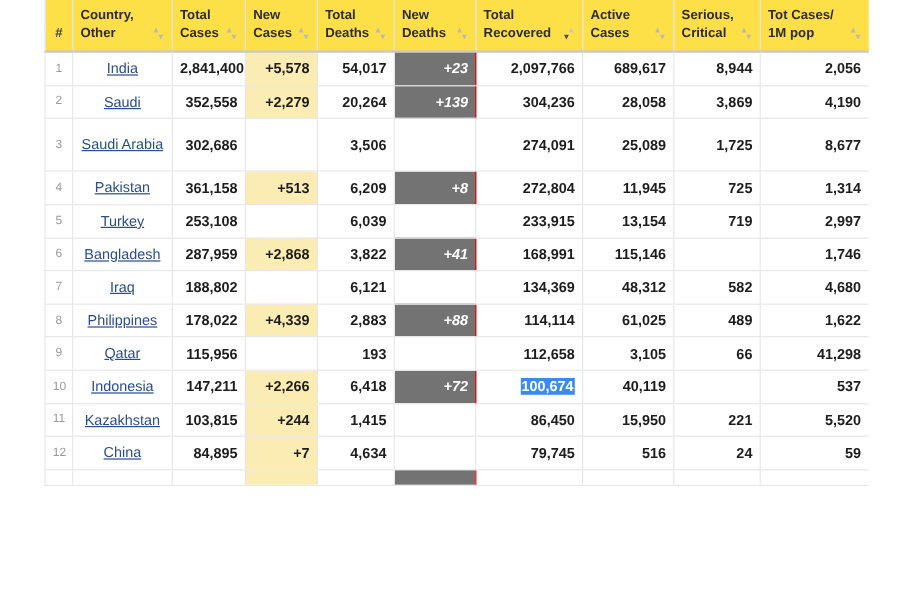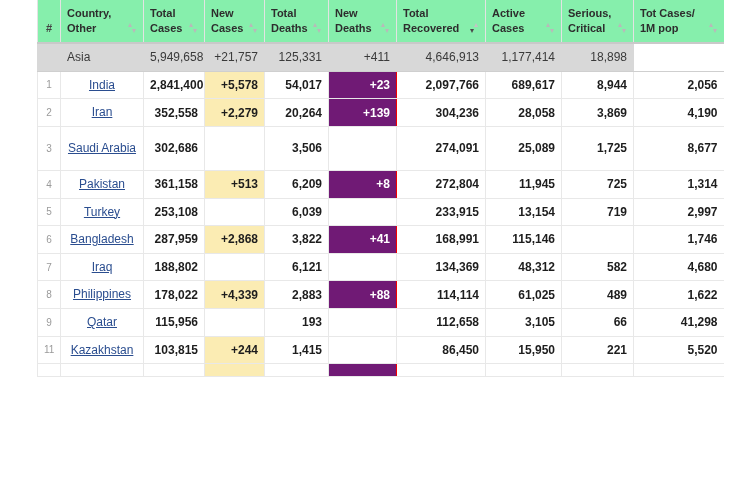--- a/index.html
+++ b/index.html
@@ -46,21 +46,21 @@
   
   thead th {
     vertical-align: bottom;
     padding: 6px 6px 7px 6px;
     font-weight: bold;
     font-size: 11px;
     color: #2d2d2d;
     line-height: 1.32;
     border-right: 1px solid #e3e3e3;
     border-bottom: 2px solid #c9c9c9;
-    background: #86efac;
+    background: #fde047;
     box-sizing: border-box;
     white-space: normal;
     margin-top: 28px;
   }
   thead th:last-child { border-right: none; }
 
   th.th-num {
     text-align: center;
     border-left: 1px solid #e3e3e3;
     color: #444;
@@ -143,23 +143,24 @@
     color: #3a3a3a;
   }
   tr.row-summary td.cell-last {
     background: #ffffff;
     border-right: none;
   }
 
   
   td.hl-yellow { background: #fbecb3; }
   td.hl-red {
-    background: #701a75;
+    background: #737373;
     color: #ffffff;
     border-right: 1px solid #f20000;
+    font-style: italic;
   }
 
   span.sel-highlight {
     background: #3b8aef;
     color: #ffffff;
     padding: 0 1px;
   }
 
   tr.row-tall td { height: 44px; }
 
@@ -313,47 +314,35 @@
                   <path d="M7 7 L5 7 L7 11 L9 7 Z" fill="#b9b9b9"></path>
                 </svg>
             </span>
           </span>
         </th>
 
       </tr>
     </thead>
 
     <tbody id="tbody">
-        <tr class="row-summary">
-          <td class="col-num"></td>
-          <td class="col-name">Asia</td>
-          <td class="col-val">5,949,658</td>
-          <td class="col-val">+21,757</td>
-          <td class="col-val">125,331</td>
-          <td class="col-val">+411</td>
-          <td class="col-val">4,646,913</td>
-          <td class="col-val">1,177,414</td>
-          <td class="col-val">18,898</td>
-          <td class="col-val cell-last"></td>
-        </tr>
         <tr class="data-row">
           <td class="col-num">1</td>
           <td class="col-name"><a href="#">India</a></td>
           <td class="col-val">2,841,400</td>
           <td class="col-val hl-yellow">+5,578</td>
           <td class="col-val">54,017</td>
           <td class="col-val hl-red">+23</td>
           <td class="col-val">2,097,766</td>
           <td class="col-val">689,617</td>
           <td class="col-val">8,944</td>
           <td class="col-val">2,056</td>
         </tr>
         <tr class="data-row">
           <td class="col-num">2</td>
-          <td class="col-name"><a href="#">Iran</a></td>
+          <td class="col-name"><a href="#">Saudi</a></td>
           <td class="col-val">352,558</td>
           <td class="col-val hl-yellow">+2,279</td>
           <td class="col-val">20,264</td>
           <td class="col-val hl-red">+139</td>
           <td class="col-val">304,236</td>
           <td class="col-val">28,058</td>
           <td class="col-val">3,869</td>
           <td class="col-val">4,190</td>
         </tr>
         <tr class="data-row row-tall">
@@ -434,31 +423,55 @@
           <td class="col-val">115,956</td>
           <td class="col-val"></td>
           <td class="col-val">193</td>
           <td class="col-val"></td>
           <td class="col-val">112,658</td>
           <td class="col-val">3,105</td>
           <td class="col-val">66</td>
           <td class="col-val">41,298</td>
         </tr>
         <tr class="data-row">
+          <td class="col-num">10</td>
+          <td class="col-name"><a href="#">Indonesia</a></td>
+          <td class="col-val">147,211</td>
+          <td class="col-val hl-yellow">+2,266</td>
+          <td class="col-val">6,418</td>
+          <td class="col-val hl-red">+72</td>
+          <td class="col-val"><span class="sel-highlight">100,674</span></td>
+          <td class="col-val">40,119</td>
+          <td class="col-val"></td>
+          <td class="col-val">537</td>
+        </tr>
+        <tr class="data-row">
           <td class="col-num">11</td>
           <td class="col-name"><a href="#">Kazakhstan</a></td>
           <td class="col-val">103,815</td>
           <td class="col-val hl-yellow">+244</td>
           <td class="col-val">1,415</td>
           <td class="col-val"></td>
           <td class="col-val">86,450</td>
           <td class="col-val">15,950</td>
           <td class="col-val">221</td>
           <td class="col-val">5,520</td>
         </tr>
+        <tr class="data-row">
+          <td class="col-num">12</td>
+          <td class="col-name"><a href="#">China</a></td>
+          <td class="col-val">84,895</td>
+          <td class="col-val hl-yellow">+7</td>
+          <td class="col-val">4,634</td>
+          <td class="col-val"></td>
+          <td class="col-val">79,745</td>
+          <td class="col-val">516</td>
+          <td class="col-val">24</td>
+          <td class="col-val">59</td>
+        </tr>
         <tr class="data-row row-clip">
           <td class="col-num">14</td>
           <td class="col-name"><a href="#"></a></td>
           <td class="col-val"></td>
           <td class="col-val hl-yellow"></td>
           <td class="col-val"></td>
           <td class="col-val hl-red"></td>
           <td class="col-val"></td>
           <td class="col-val"></td>
           <td class="col-val"></td>

